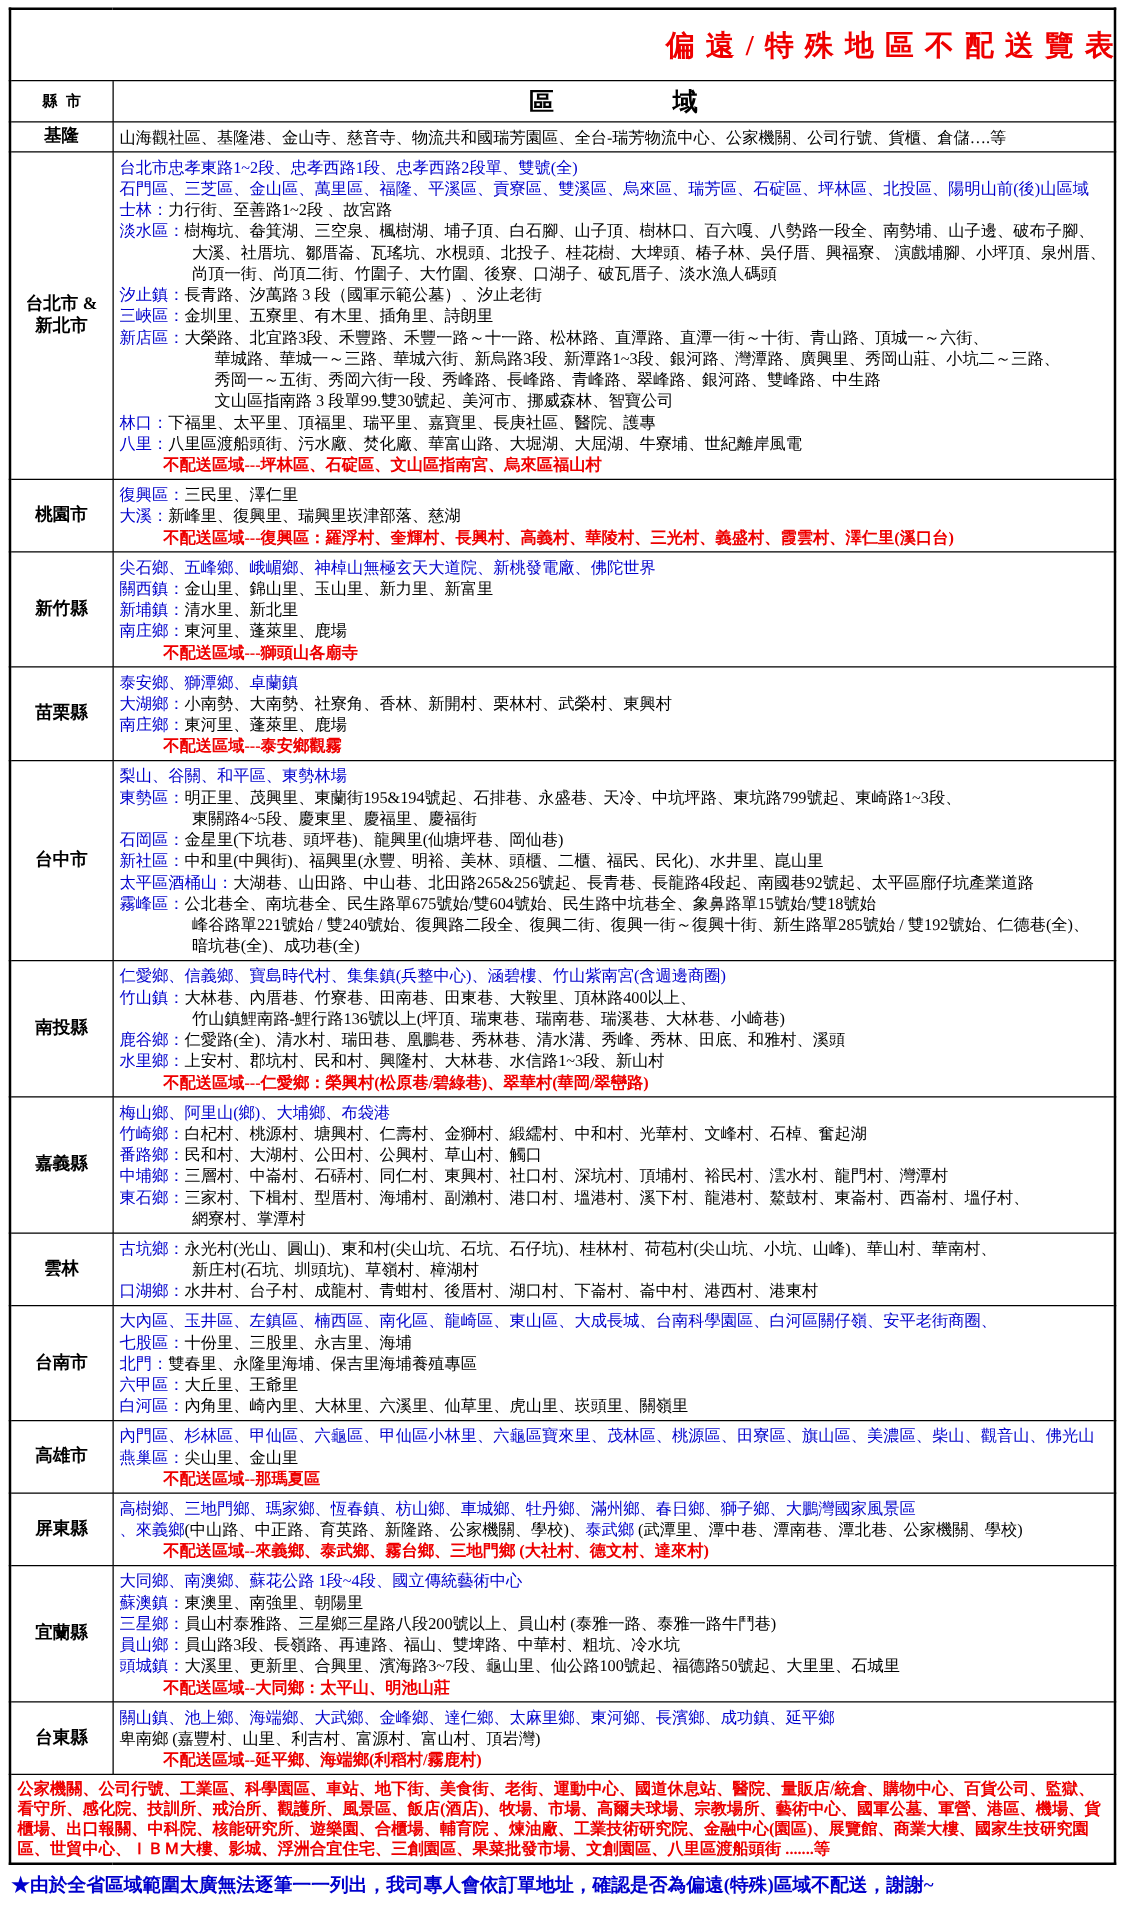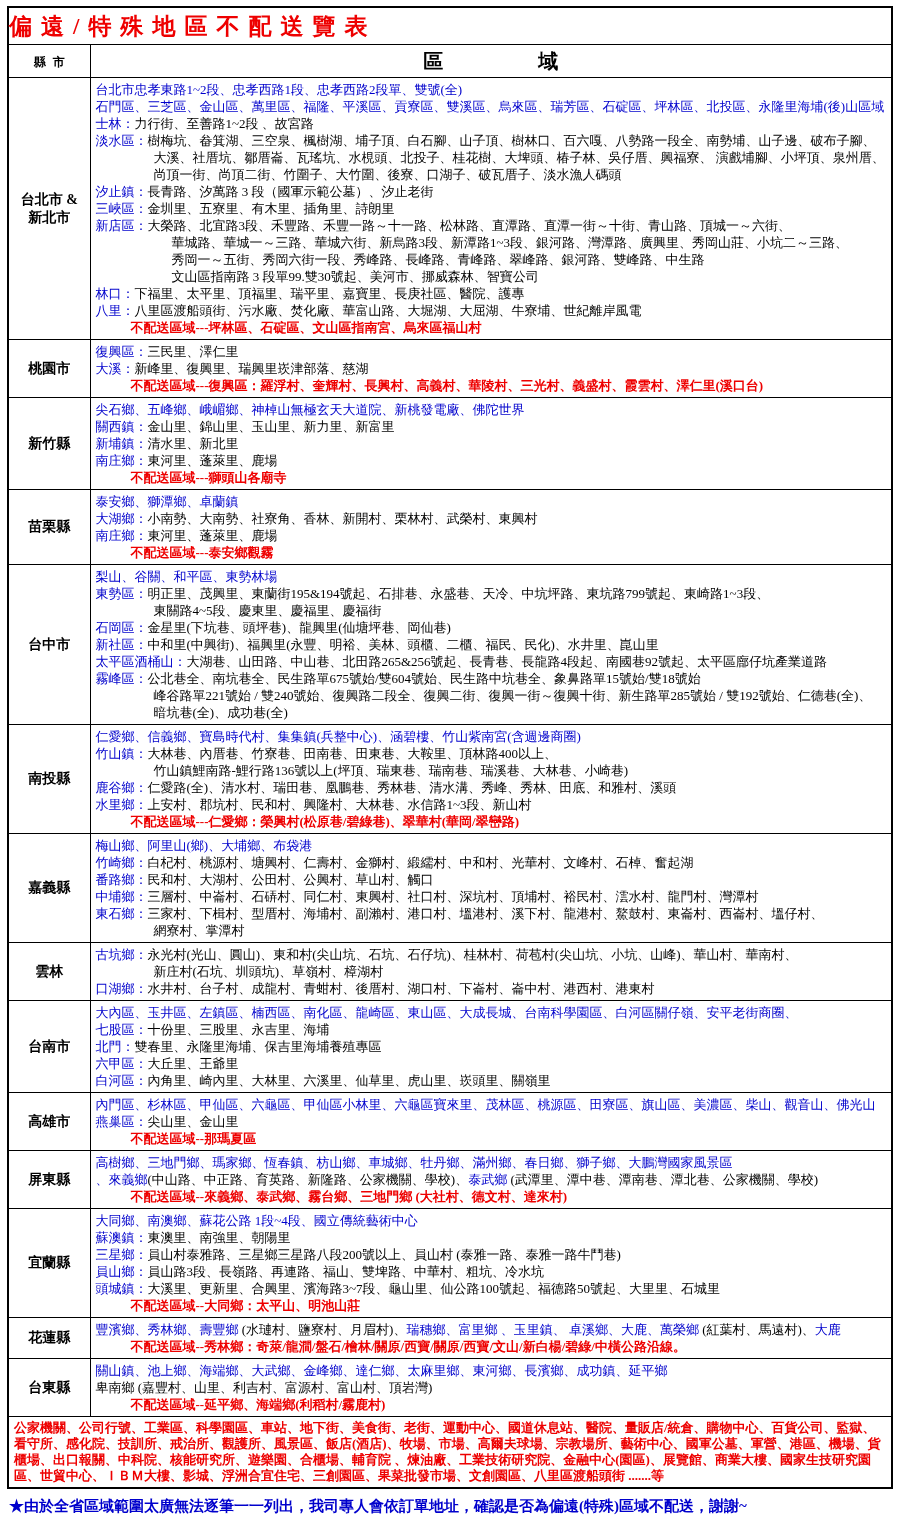--- a/index.html
+++ b/index.html
@@ -3,21 +3,21 @@
 <meta charset="utf-8">
 <style>
   :root{
     --blue:#0000cc; --red:#ee0000; --black:#000000; --border:#000000;
   }
   html,body{margin:0;padding:0;background:#ffffff;}
   body{width:900px;font-family:"Liberation Serif","DejaVu Serif",serif;color:#000;}
   .page{width:900px;padding:6px 7px 4px 7px;box-sizing:border-box;}
   table.main{width:886px;border-collapse:collapse;table-layout:fixed;border:2px solid var(--border);}
   td{border:1px solid var(--border);vertical-align:middle;}
-  .title-cell{height:34px;text-align:left;padding:1px 0;}
+  .title-cell{height:34px;text-align:right;padding:11px 0;}
   .title-text{color:var(--red);font-weight:bold;font-size:23px;letter-spacing:9px;margin-right:-9px;}
   .header-row td{height:30px;text-align:center;}
   .county-head{font-weight:bold;font-size:12px;letter-spacing:7px;margin-right:-7px;}
   .region-head{font-weight:bold;font-size:20px;letter-spacing:95px;margin-right:-95px;}
   col.c1{width:82px;} col.c2{width:802px;}
   .county-cell{text-align:center;font-weight:bold;font-size:14px;white-space:pre-line;line-height:18px;padding:2px 1px;}
   .region-cell{padding:3px 4px 3px 5px;vertical-align:middle;}
   .line{font-size:13px;line-height:17px;}
   .in1{padding-left:58px;}
   .in2{padding-left:76px;}
@@ -44,25 +44,31 @@
           <span class="title-text">偏遠/特殊地區不配送覽表</span>
         </td>
       </tr>
       <tr class="header-row">
         <td><span class="county-head">縣市</span></td>
         <td><span class="region-head">區域</span></td>
       </tr>
     </tbody>
     <tbody>
         <tr>
+          <td class="county-cell">基隆</td>
+          <td class="region-cell">
+            <div class="line"><span class="c-k">山海觀社區、基隆港、金山寺、慈音寺、物流共和國瑞芳園區、全台-瑞芳物流中心、公家機關、公司行號、貨櫃、倉儲….等</span></div>
+          </td>
+        </tr>
+        <tr>
           <td class="county-cell">台北市 &amp;
 新北市</td>
           <td class="region-cell">
             <div class="line"><span class="c-b">台北市忠孝東路1~2段、忠孝西路1段、忠孝西路2段單、雙號(全)</span></div>
-            <div class="line"><span class="c-b">石門區、三芝區、金山區、萬里區、福隆、平溪區、貢寮區、雙溪區、烏來區、瑞芳區、石碇區、坪林區、北投區、永隆里海埔(後)山區域</span></div>
+            <div class="line"><span class="c-b">石門區、三芝區、金山區、萬里區、福隆、平溪區、貢寮區、雙溪區、烏來區、瑞芳區、石碇區、坪林區、北投區、陽明山前(後)山區域</span></div>
             <div class="line"><span class="c-b">士林：</span><span class="c-k">力行街、至善路1~2段 、故宮路</span></div>
             <div class="line"><span class="c-b">淡水區：</span><span class="c-k">樹梅坑、畚箕湖、三空泉、楓樹湖、埔子頂、白石腳、山子頂、樹林口、百六嘎、八勢路一段全、南勢埔、山子邊、破布子腳、</span></div>
             <div class="line in1"><span class="c-k">大溪、社厝坑、鄒厝崙、瓦瑤坑、水梘頭、北投子、桂花樹、大埤頭、椿子林、吳仔厝、興福寮、 演戲埔腳、小坪頂、泉州厝、</span></div>
             <div class="line in1"><span class="c-k">尚頂一街、尚頂二街、竹圍子、大竹圍、後寮、口湖子、破瓦厝子、淡水漁人碼頭</span></div>
             <div class="line"><span class="c-b">汐止鎮：</span><span class="c-k">長青路、汐萬路 3 段（國軍示範公墓）、汐止老街</span></div>
             <div class="line"><span class="c-b">三峽區：</span><span class="c-k">金圳里、五寮里、有木里、插角里、詩朗里</span></div>
             <div class="line"><span class="c-b">新店區：</span><span class="c-k">大榮路、北宜路3段、禾豐路、禾豐一路～十一路、松林路、直潭路、直潭一街～十街、青山路、頂城一～六街、</span></div>
             <div class="line in2"><span class="c-k">華城路、華城一～三路、華城六街、新烏路3段、新潭路1~3段、銀河路、灣潭路、廣興里、秀岡山莊、小坑二～三路、</span></div>
             <div class="line in2"><span class="c-k">秀岡一～五街、秀岡六街一段、秀峰路、長峰路、青峰路、翠峰路、銀河路、雙峰路、中生路</span></div>
             <div class="line in2"><span class="c-k">文山區指南路 3 段單99.雙30號起、美河市、挪威森林、智寶公司</span></div>
@@ -173,27 +179,20 @@
           <td class="region-cell">
             <div class="line"><span class="c-b">大同鄉、南澳鄉、蘇花公路 1段~4段、國立傳統藝術中心</span></div>
             <div class="line"><span class="c-b">蘇澳鎮：</span><span class="c-k">東澳里、南強里、朝陽里</span></div>
             <div class="line"><span class="c-b">三星鄉：</span><span class="c-k">員山村泰雅路、三星鄉三星路八段200號以上、員山村 (泰雅一路、泰雅一路牛鬥巷)</span></div>
             <div class="line"><span class="c-b">員山鄉：</span><span class="c-k">員山路3段、長嶺路、再連路、福山、雙埤路、中華村、粗坑、冷水坑</span></div>
             <div class="line"><span class="c-b">頭城鎮：</span><span class="c-k">大溪里、更新里、合興里、濱海路3~7段、龜山里、仙公路100號起、福德路50號起、大里里、石城里</span></div>
             <div class="line"><span class="c-r">不配送區域--大同鄉：太平山、明池山莊</span></div>
           </td>
         </tr>
         <tr>
-          <td class="county-cell">花蓮縣</td>
-          <td class="region-cell">
-            <div class="line"><span class="c-b">豐濱鄉、秀林鄉、壽豐鄉 </span><span class="c-k">(水璉村、鹽寮村、月眉村)、</span><span class="c-b">瑞穗鄉、富里鄉 、玉里鎮、 卓溪鄉、大鹿、萬榮鄉 </span><span class="c-k">(紅葉村、馬遠村)、</span><span class="c-b">大鹿</span></div>
-            <div class="line"><span class="c-r">不配送區域--秀林鄉：奇萊/龍澗/盤石/檜林/關原/西寶/關原/西寶/文山/新白楊/碧綠/中橫公路沿線。</span></div>
-          </td>
-        </tr>
-        <tr>
           <td class="county-cell">台東縣</td>
           <td class="region-cell">
             <div class="line"><span class="c-b">關山鎮、池上鄉、海端鄉、大武鄉、金峰鄉、達仁鄉、太麻里鄉、東河鄉、長濱鄉、成功鎮、延平鄉</span></div>
             <div class="line"><span class="c-k">卑南鄉 (嘉豐村、山里、利吉村、富源村、富山村、頂岩灣)</span></div>
             <div class="line"><span class="c-r">不配送區域--延平鄉、海端鄉(利稻村/霧鹿村)</span></div>
           </td>
         </tr>
       </tbody>
     <tbody>
       <tr>

